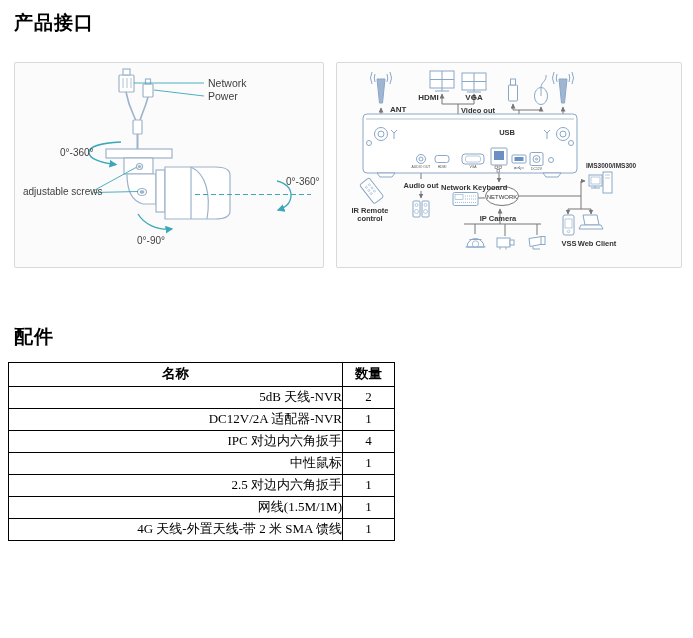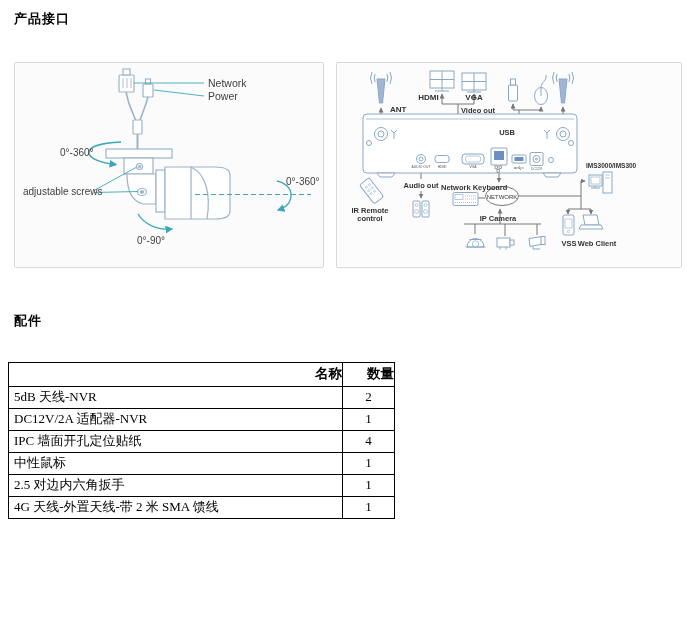--- a/index.html
+++ b/index.html
@@ -2,44 +2,44 @@
 <html><head>
 <meta charset="utf-8">
 <style>
   html,body{margin:0;padding:0;}
   body{
     width:693px;height:638px;background:#ffffff;position:relative;
     font-family:"Liberation Serif", serif;color:#000;
   }
   .heading{
     position:absolute;left:14px;margin:0;
-    font-size:13px;font-weight:bold;letter-spacing:1px;
+    font-size:19px;font-weight:bold;letter-spacing:1px;
     font-family:"Liberation Serif", serif;color:#000;
   }
   #section1-title{top:10px;}
-  #section2-title{top:312px;}
+  #section2-title{top:324px;}
   .panel{
     position:absolute;top:62px;height:206px;box-sizing:border-box;
     background:#fbfbfb;border:1px solid #d9d9d9;border-radius:2px;
   }
   .panel.left{left:14px;width:310px;}
   .panel.right{left:336px;width:346px;background:#fcfcfc;}
   .panel svg{display:block;}
 
   table.acc{
     position:absolute;left:8px;top:362px;width:387px;
     border-collapse:collapse;table-layout:fixed;
     font-size:13px;font-family:"Liberation Serif", serif;
   }
   table.acc th, table.acc td{
     border:1px solid #000;box-sizing:border-box;
     height:22px;padding:0;line-height:1.1;
   }
-  table.acc th{font-weight:bold;text-align:right;font-size:13.5px;height:24px;}
-  table.acc td.name{padding-left:5px;text-align:left;}
+  table.acc th{font-weight:bold;text-align:center;font-size:13.5px;height:24px;}
+  table.acc td.name{padding-left:21px;text-align:right;}
   table.acc col.c-qty{width:52px;}
   table.acc td.qty{text-align:center;}
 
   .dg-text{font-family:"Liberation Sans", sans-serif;}
 </style>
 </head>
 <body>
 
 <h1 class="heading" id="section1-title">产品接口</h1>
 
@@ -305,29 +305,33 @@
   <tbody>
     <tr>
         <td class="name">5dB 天线-NVR</td>
         <td class="qty">2</td>
       </tr>
     <tr>
         <td class="name">DC12V/2A 适配器-NVR</td>
         <td class="qty">1</td>
       </tr>
     <tr>
-        <td class="name">IPC 墙面开孔定位贴纸</td>
+        <td class="name">IPC 对边内六角扳手</td>
         <td class="qty">4</td>
       </tr>
     <tr>
         <td class="name">中性鼠标</td>
         <td class="qty">1</td>
       </tr>
     <tr>
         <td class="name">2.5 对边内六角扳手</td>
+        <td class="qty">1</td>
+      </tr>
+    <tr>
+        <td class="name">网线(1.5M/1M)</td>
         <td class="qty">1</td>
       </tr>
     <tr>
         <td class="name">4G 天线-外置天线-带 2 米 SMA 馈线</td>
         <td class="qty">1</td>
       </tr>
   </tbody>
 </table>
 
 </body></html>

